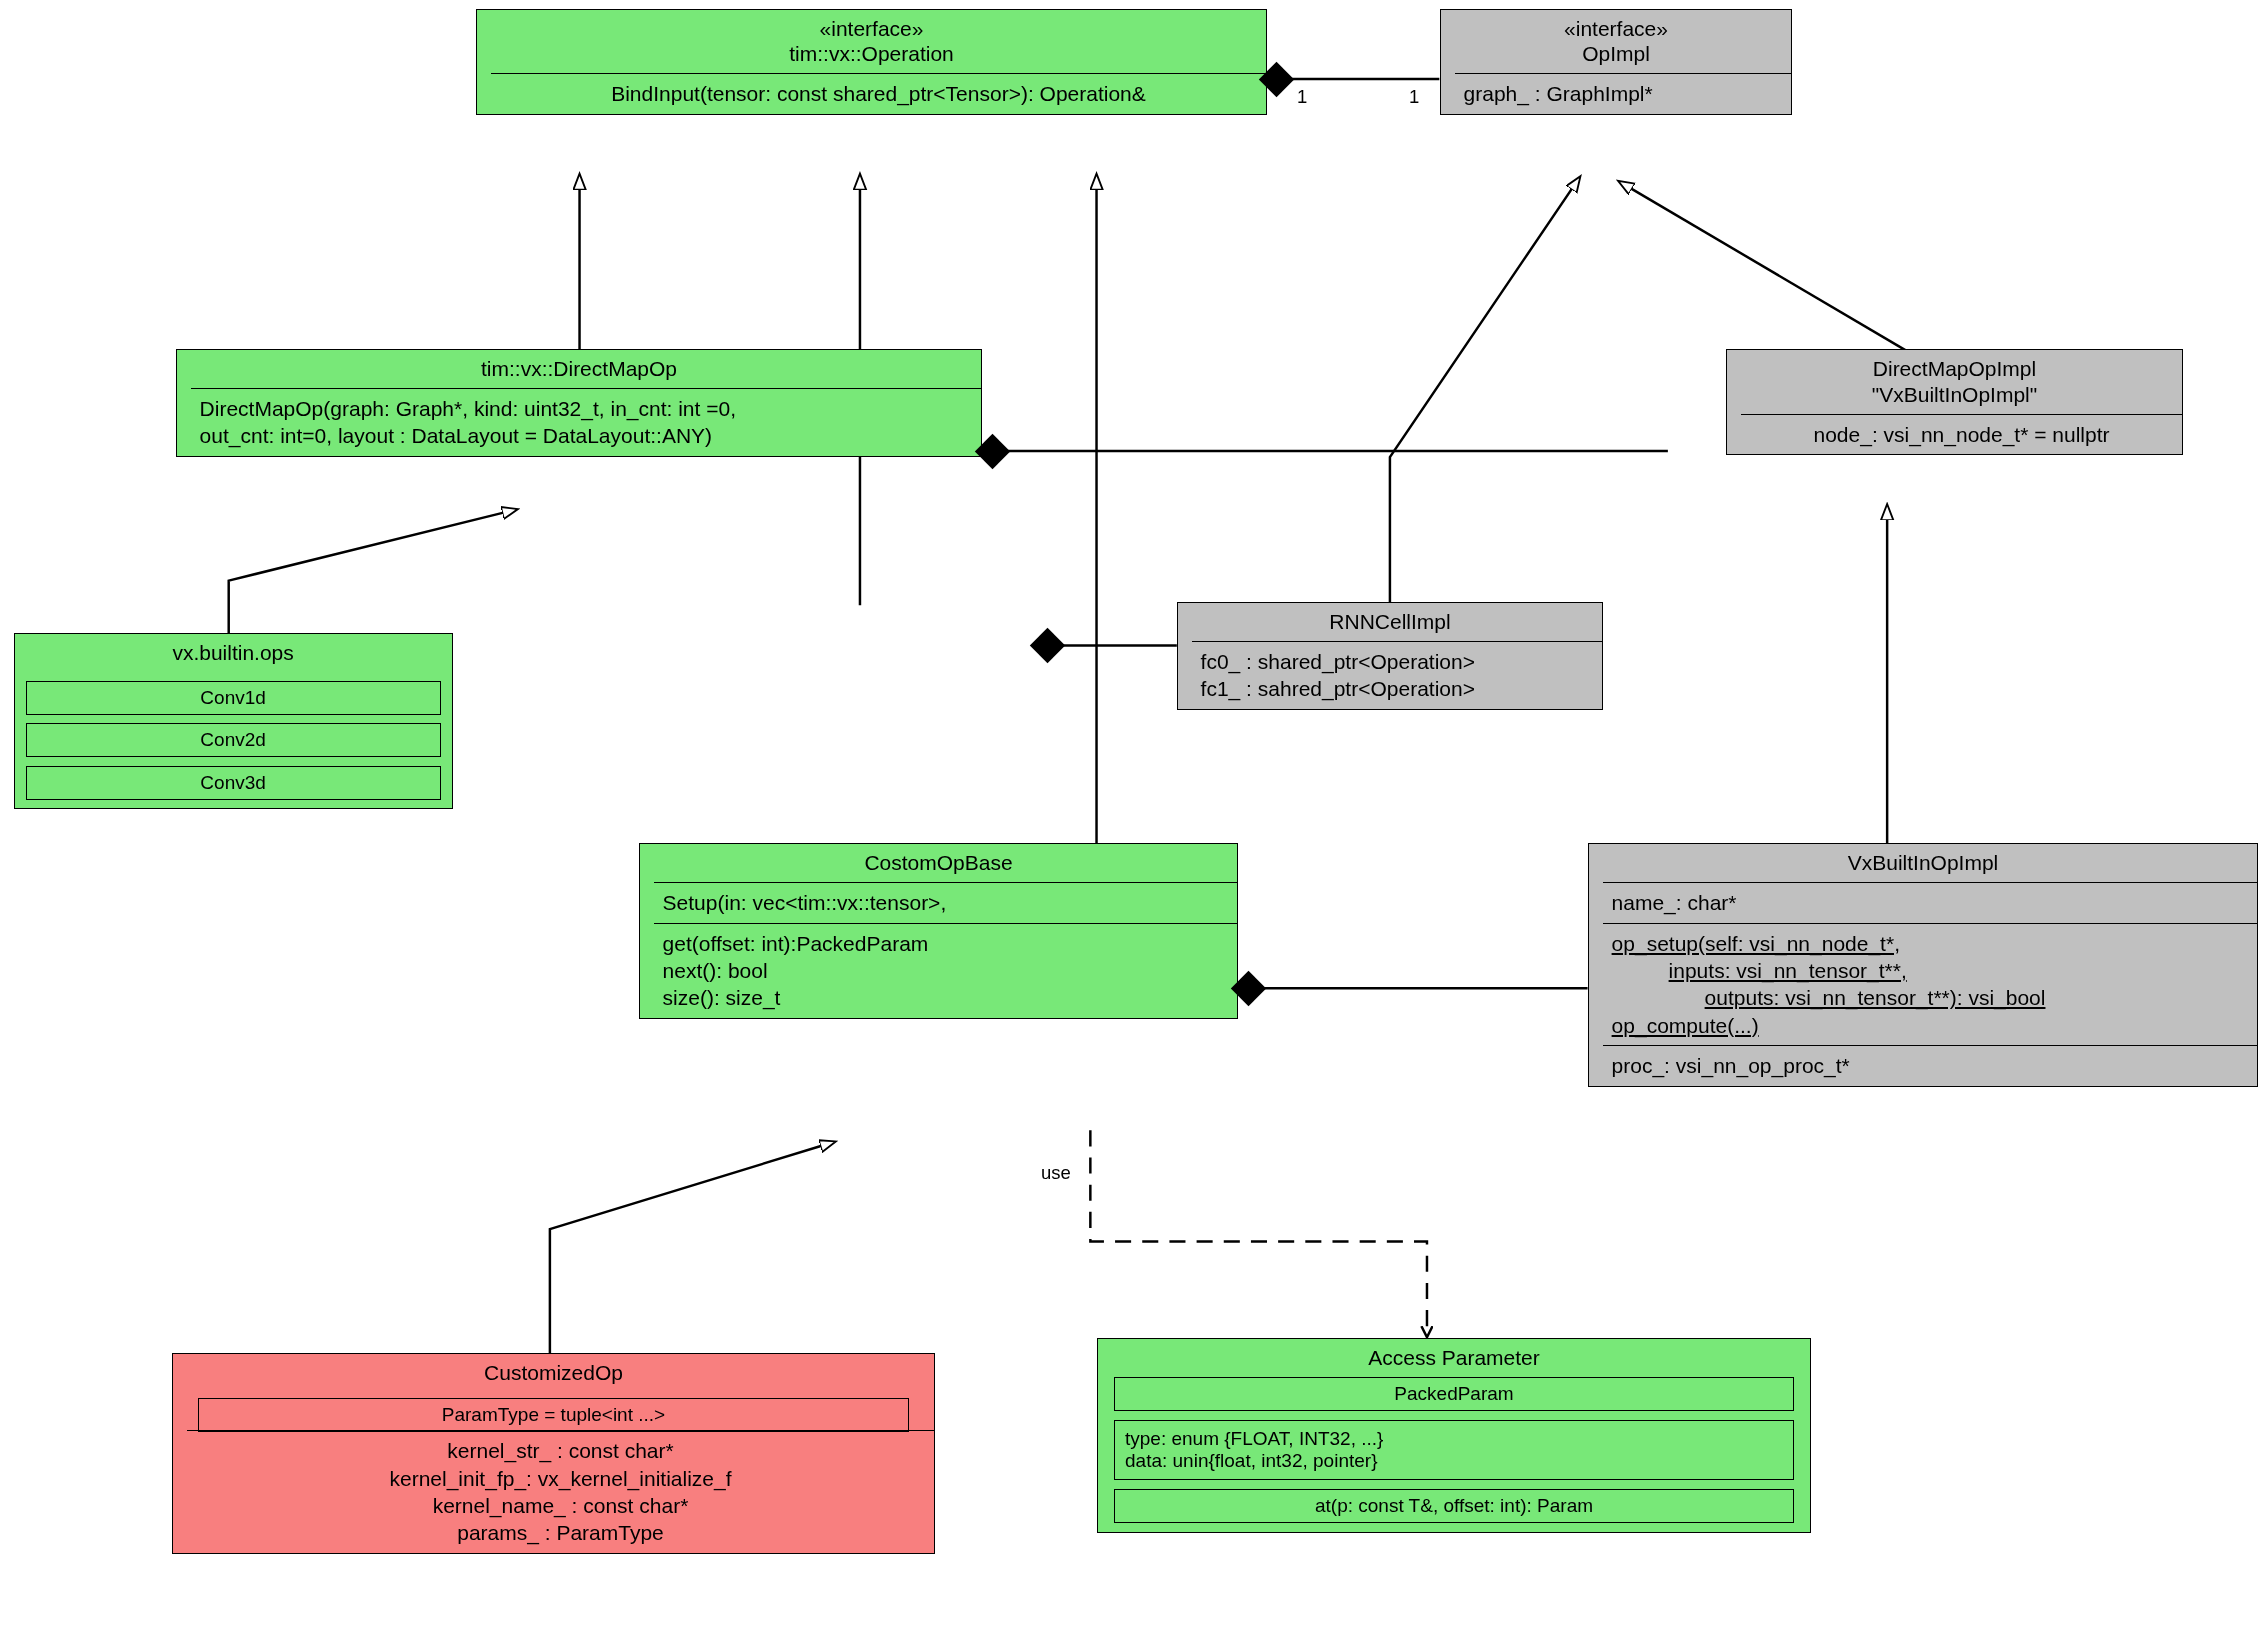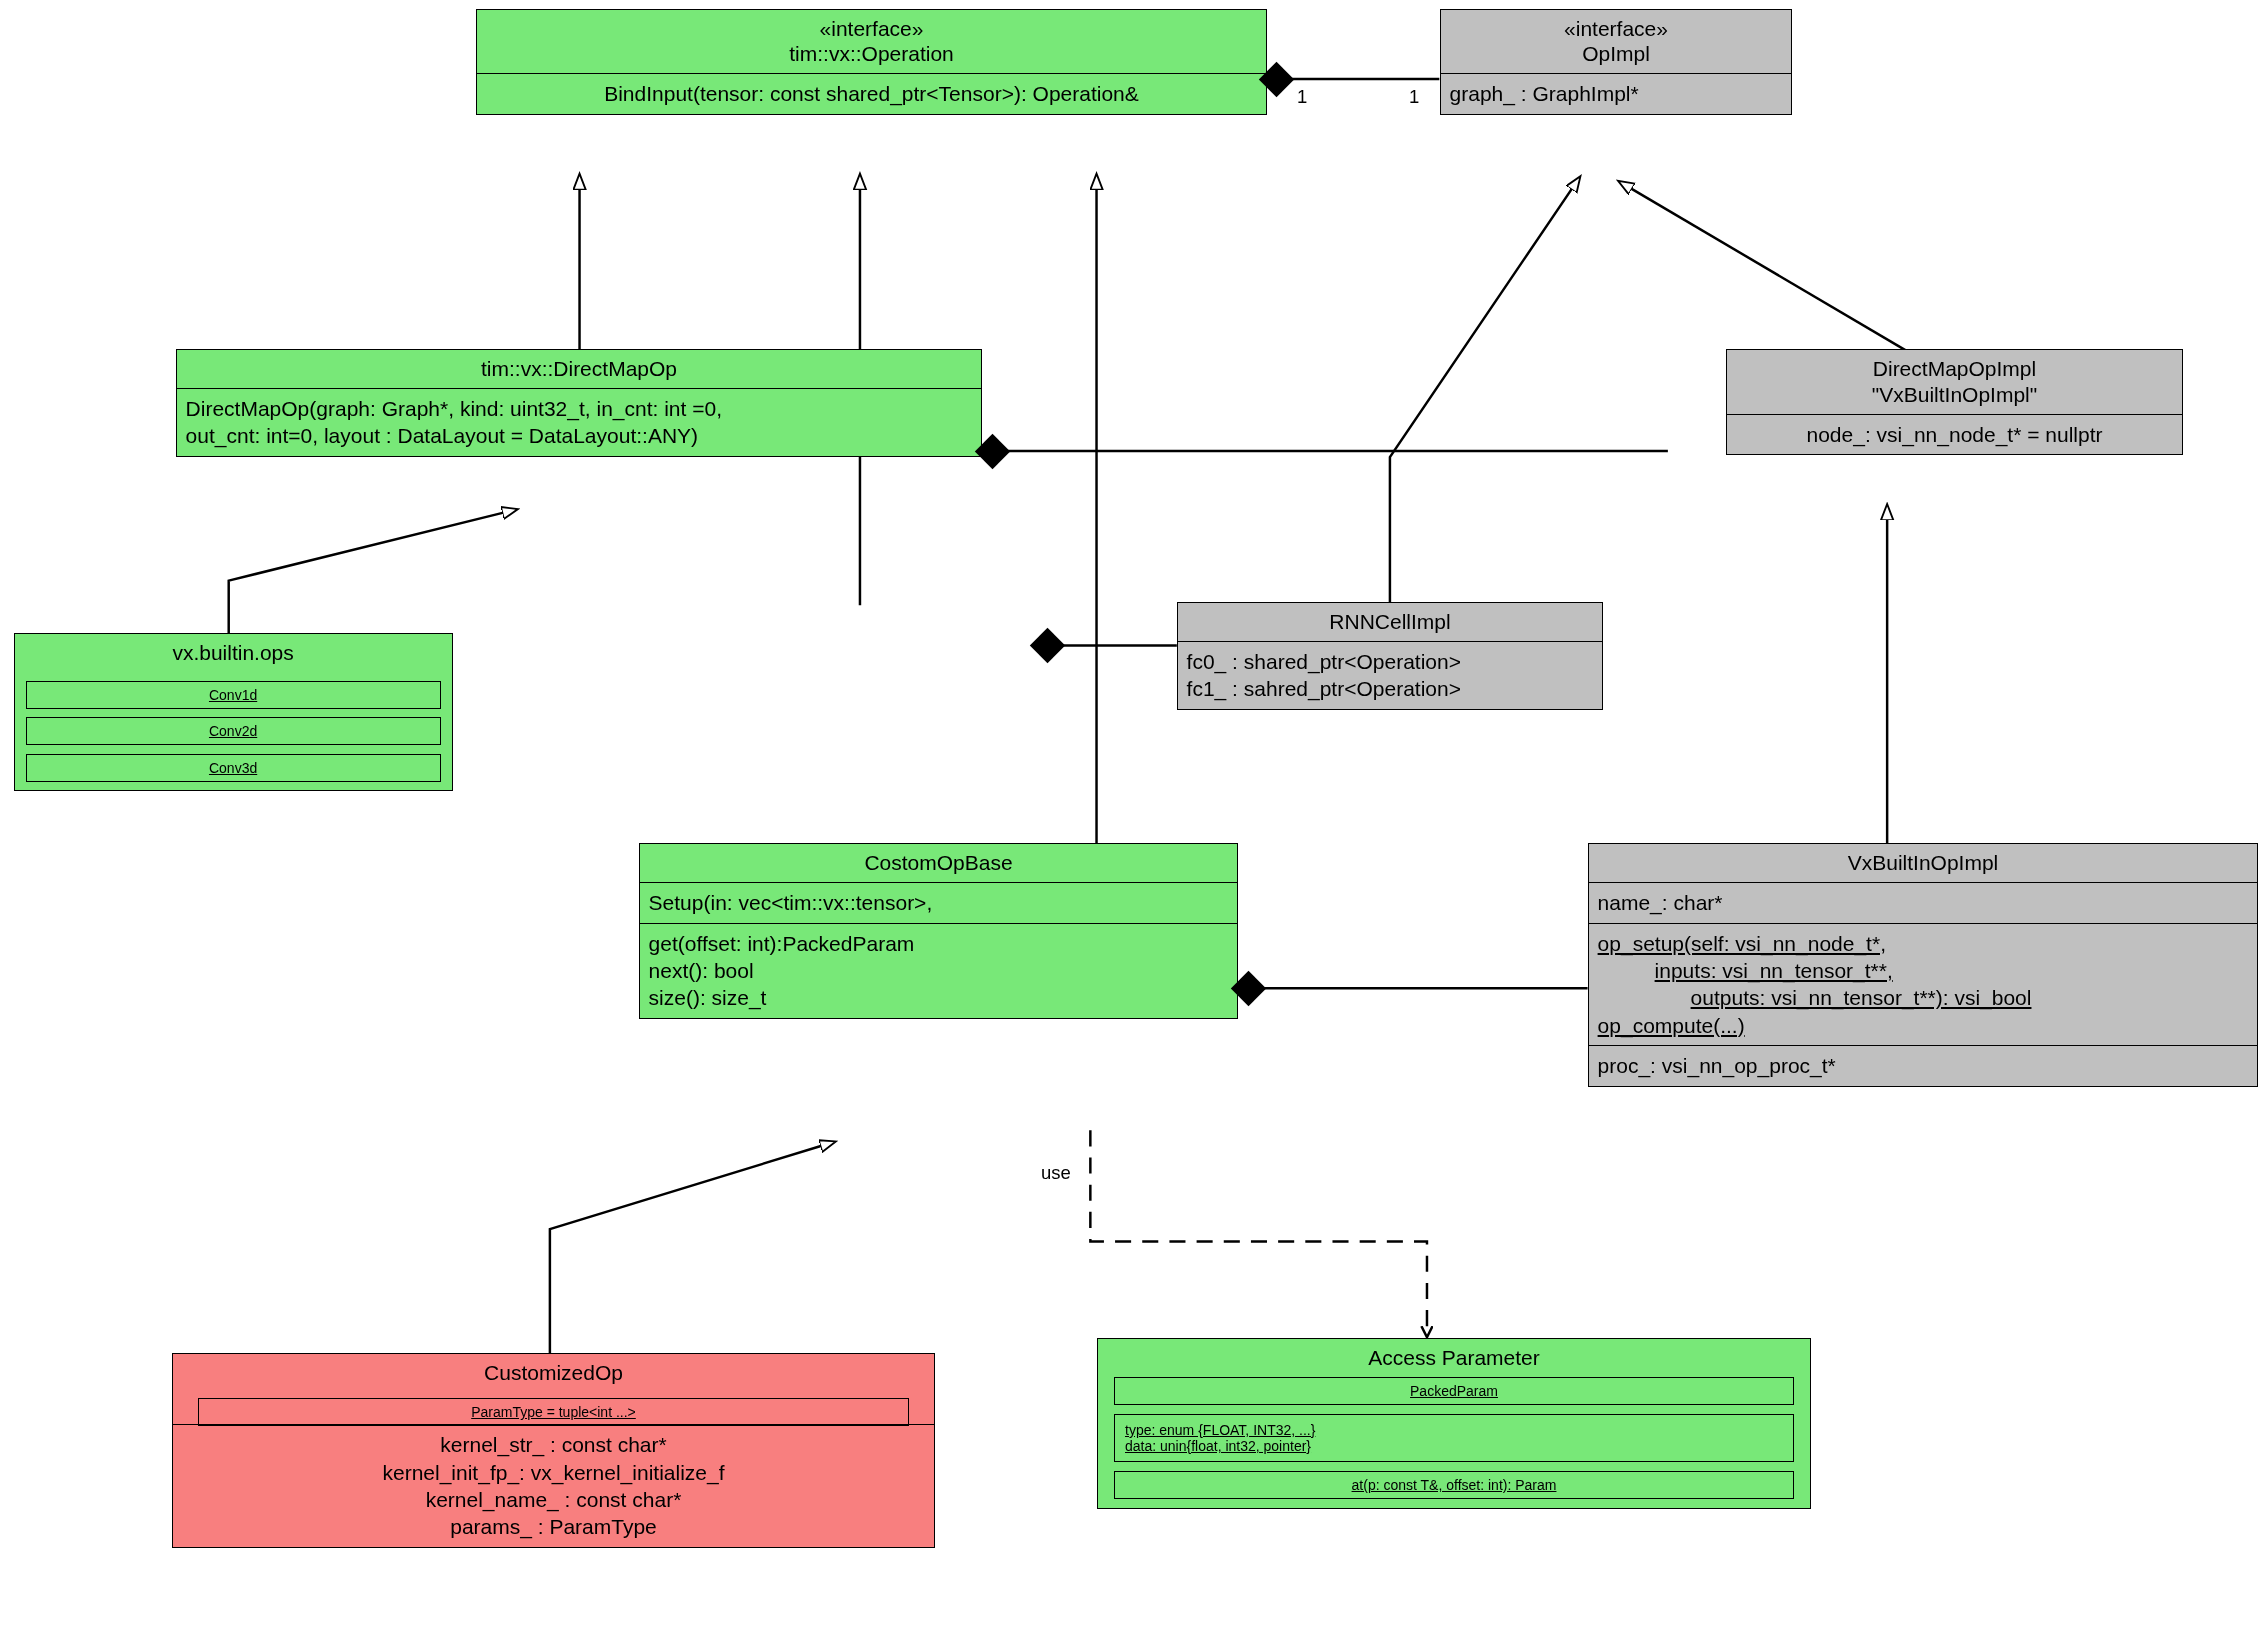--- a/index.html
+++ b/index.html
@@ -38,32 +38,32 @@
   .node.red  { background: #f87f7f; }
   .node .title {
     text-align: center;
     padding: 6.2px 7.4px;
     line-height: 1.22;
   }
   .node .compartment {
     border-top: 1.9px solid #000000;
     padding: 6.2px 8.6px;
     line-height: 1.3;
+    margin-left: 14px;
   }
   .node .compartment.center { text-align: center; }
   .nowrap { white-space: nowrap; }
   .inner-box {
     box-sizing: border-box;
     border: 1.9px solid #000000;
     background: #78e878;
     text-align: center;
     padding: 5px 6.2px;
     margin: 0 0 8.6px 0;
-    font-size: 14px;
-    text-decoration: underline;
+    font-size: 19px;
   }
   .inner-box:last-child { margin-bottom: 0; }
   .pad-list { padding: 8.6px 11px; }
   .underline { text-decoration: underline; }
   .edge-label {
     position: absolute;
     font-size: 18.5px;
     color: #000000;
     z-index: 3;
   }

